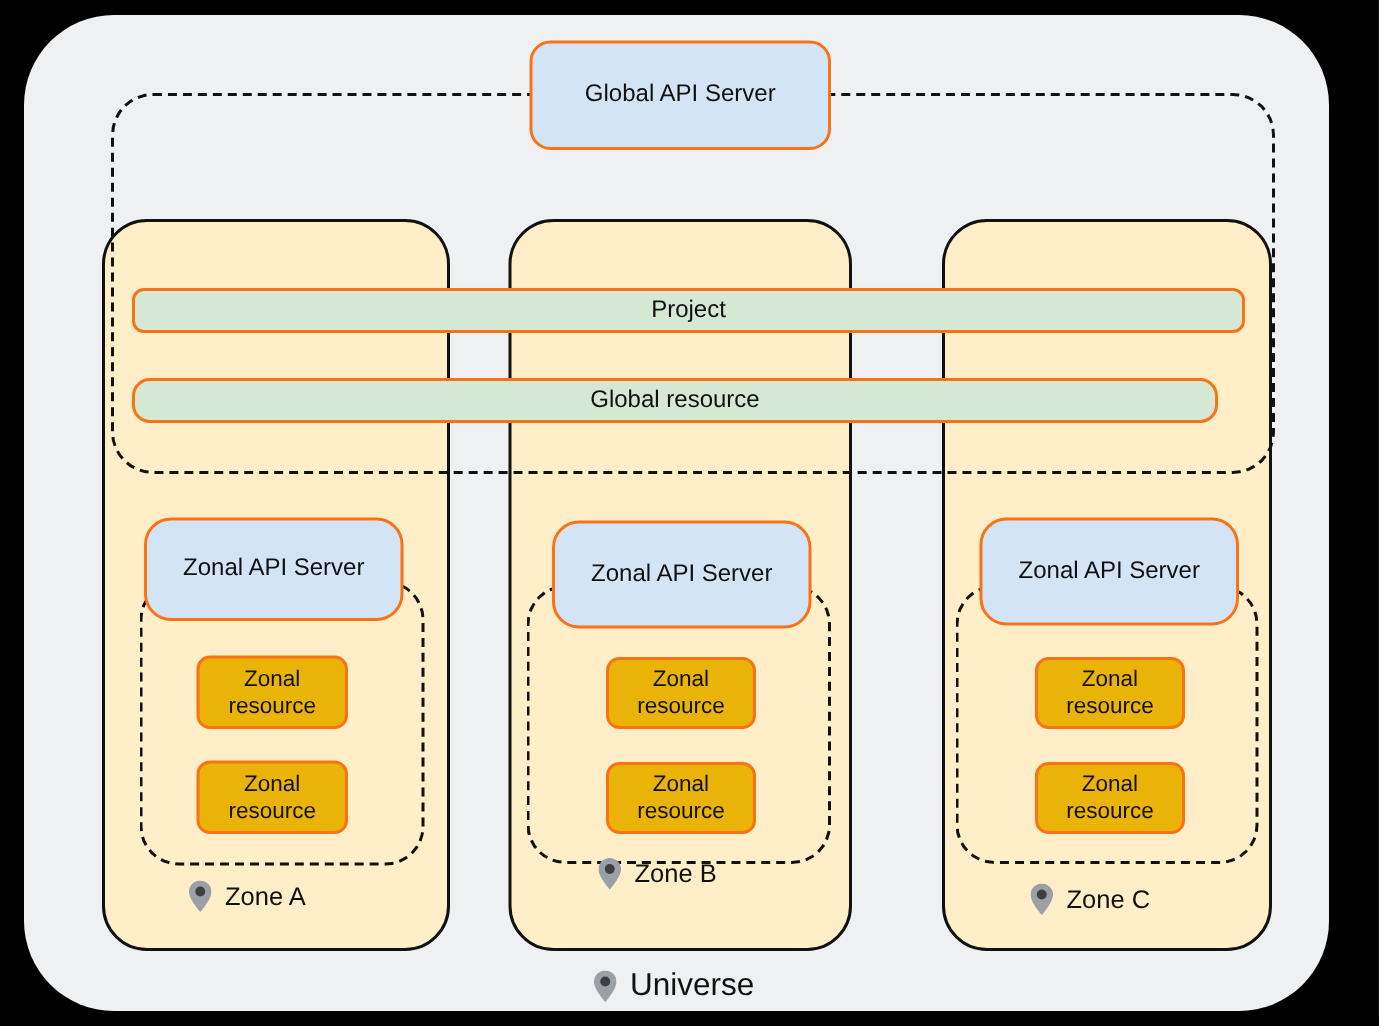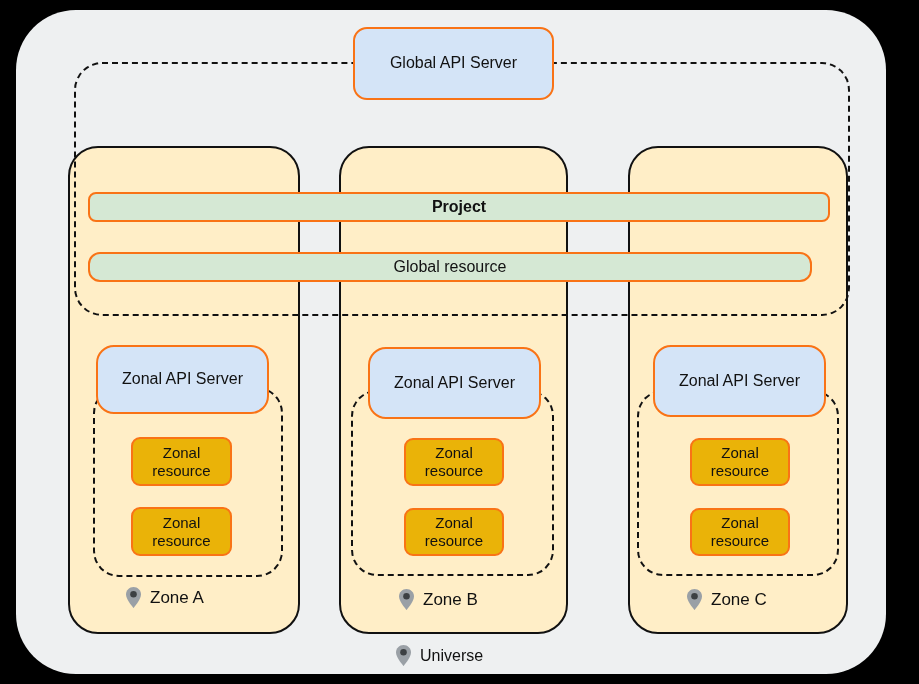--- a/index.html
+++ b/index.html
@@ -47,37 +47,37 @@
   
   .zone-caption{
     position:absolute;display:flex;align-items:center;gap:9px;
     font-size:17px;color:#111;
   }
   .pin{display:inline-block;width:15px;height:21px;position:relative;flex:0 0 auto;}
   .pin svg{display:block;}
 
   .universe-caption{
     position:absolute;left:396px;top:645px;display:flex;align-items:center;
-    gap:9px;font-size:16px;color:#111;
+    gap:9px;font-size:21px;color:#111;
   }
 </style>
 </head>
 <body>
 
 <div id="stage">
 
   <div class="universe-panel"></div>
 
   <div class="zone-col" style="left:68px;top:146px;width:232px;height:488px;"></div>
   <div class="zone-col" style="left:339px;top:146px;width:229px;height:488px;"></div>
   <div class="zone-col" style="left:628px;top:146px;width:220px;height:488px;"></div>
 
   <div class="global-dashed"></div>
 
-  <div class="node green" style="left:88px;top:192px;width:742px;height:30px;font-weight:bold;">
+  <div class="node green" style="left:88px;top:192px;width:742px;height:30px;">
     <span>Project</span>
   </div>
   <div class="node green" style="left:88px;top:252px;width:724px;height:30px;border-radius:12px;">
     <span>Global resource</span>
   </div>
 
   <div class="node blue" style="left:353px;top:27px;width:201px;height:73px;border-radius:14px;">
     <span>Global API Server</span>
   </div>
 
@@ -108,21 +108,21 @@
     <span>Zonal API Server</span>
   </div>
   <div class="node pink wrap2" style="left:404px;top:438px;width:100px;height:48px;">
     <span>Zonal
 resource</span>
   </div>
   <div class="node pink wrap2" style="left:404px;top:508px;width:100px;height:48px;">
     <span>Zonal
 resource</span>
   </div>
-  <div class="zone-caption" style="left:399px;top:589px;">
+  <div class="zone-caption" style="left:399px;top:572px;">
     <span class="pin">
       <svg width="15" height="21" viewBox="0 0 15 21">
           <path d="M7.5 0C3.36 0 0 3.36 0 7.5c0 5.2 7.5 13.5 7.5 13.5S15 12.7 15 7.5C15 3.36 11.64 0 7.5 0z" fill="#9aa0a6"></path>
           <circle cx="7.5" cy="7.3" r="3.3" fill="#3c4043"></circle>
         </svg>
     </span>
     <span>Zone B</span>
   </div>
 
   <div class="zone-dashed" style="left:637px;top:390px;width:202px;height:186px;"></div>

